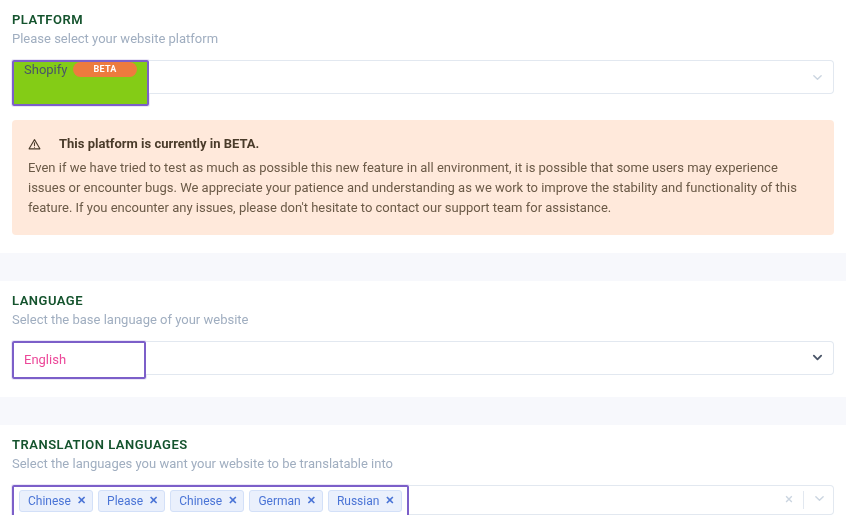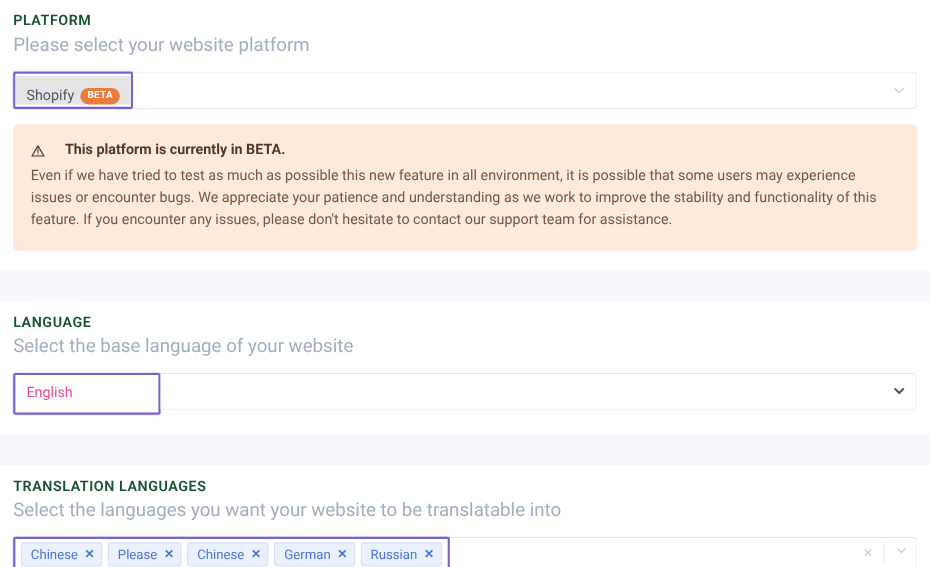--- a/index.html
+++ b/index.html
@@ -19,21 +19,21 @@
       background: #f7f8fc;
     }
     .section-title {
       font-size: 13px;
       font-weight: 600;
       letter-spacing: 0.5px;
       color: #14532d;
       margin-bottom: 4px;
     }
     .section-subtitle {
-      font-size: 17px;
+      font-size: 13px;
       color: #a0aec0;
       margin-bottom: 14px;
     }
     .select-row {
       display: flex;
       align-items: stretch;
     }
     .highlight-box {
       border: 2.5px solid #7c5fc9;
       border-radius: 2px;
@@ -54,24 +54,24 @@
       width: 100%;
     }
     .select-control.merged-left {
       border-top-left-radius: 0;
       border-bottom-left-radius: 0;
       border-left: none;
       flex: 1;
     }
     .select-inner-left {
       display: flex;
-      align-items: flex-end;
-      height: 26px;
+      align-items: flex-start;
+      height: 42px;
       padding: 0 10px;
-      background: #e5e5e5;
+      background: #84cc16;
     }
     .platform-name {
       font-size: 13px;
       color: #4a5568;
       margin-right: 6px;
     }
     .lang-name {
       font-size: 13px;
       color: #ec4899;
       padding: 0 10px;
@@ -80,21 +80,21 @@
       height: 34px;
       min-width: 130px;
     }
     .beta-badge {
       display: inline-block;
       background: #ed7b3e;
       color: #fff;
       font-size: 9px;
       font-weight: 700;
       letter-spacing: 0.3px;
-      padding: 1px 6px;
+      padding: 1px 20px;
       border-radius: 8px;
       line-height: 1.4;
     }
     .chevron {
       position: absolute;
       right: 10px;
       top: 50%;
       transform: translateY(-50%);
       width: 12px;
       height: 12px;

